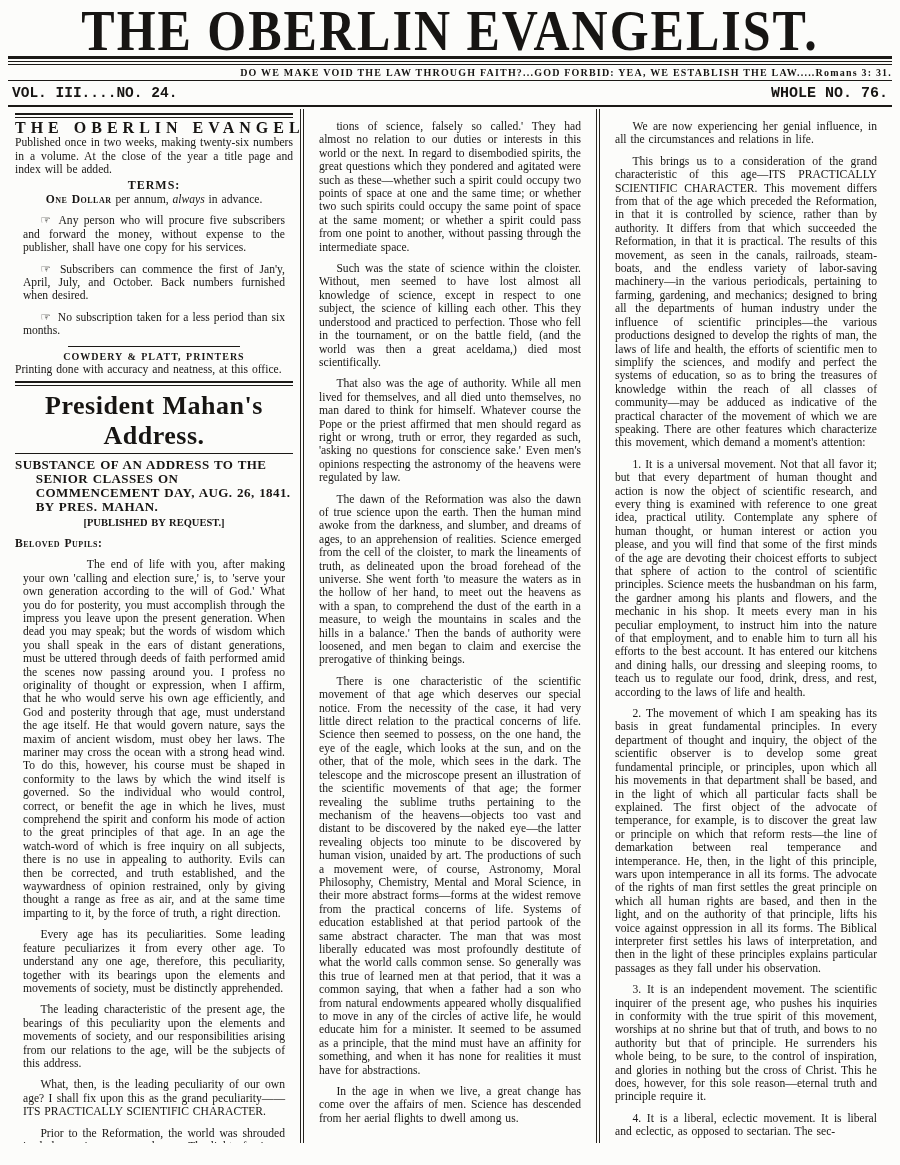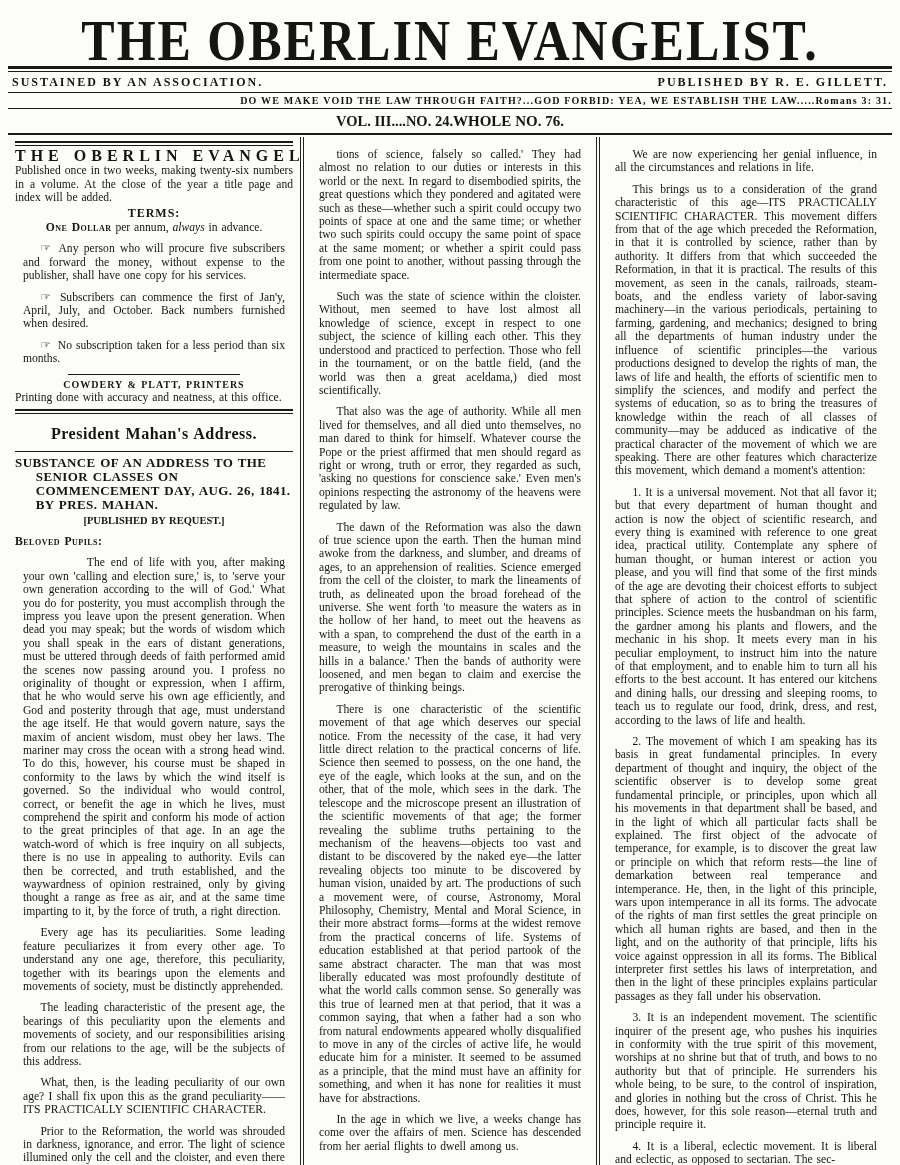--- a/index.html
+++ b/index.html
@@ -3,41 +3,42 @@
 <meta charset="utf-8">
 <style>
   * { margin: 0; padding: 0; box-sizing: border-box; }
   html, body { background: #e9e9e4; }
   .page {
     width: 900px; height: 1165px; margin: 0 auto; background: #fcfcfa;
     color: #171513; font-family: "Liberation Serif", serif;
     overflow: hidden; position: relative; padding: 0 8px;
   }
   
-  .masthead { padding-top: 10px; }
+  .masthead { padding-top: 0; }
   .np-title {
     text-align: center; font-weight: bold; font-size: 50px; line-height: 56px;
     letter-spacing: 2px; transform: scaleY(1.12); transform-origin: top center;
     white-space: nowrap;
   }
   .rule { height: 1px; background: #1b1916; }
   .rule.thick { height: 3px; }
   .rule.mid { height: 2px; }
   .rule + .rule { margin-top: 2px; }
   .subrow {
     display: flex; justify-content: space-between; align-items: center;
     font-weight: bold; font-size: 12px; letter-spacing: 2px; padding: 3px 4px 2px 4px;
   }
   .motto {
     text-align: right; font-weight: bold; font-size: 10px; letter-spacing: 1.2px;
     padding: 2px 0 2px 0;
   }
   .daterow {
-    display: flex; justify-content: center; align-items: baseline;
+    display: flex; justify-content: space-between; align-items: baseline;
     padding: 4px 4px 3px 4px;
+    font-family: Liberation Mono, monospace;
   }
   .daterow .vol { font-weight: bold; font-size: 14.5px; }
   .daterow .dateline { font-weight: bold; font-size: 16.5px; letter-spacing: 0.5px; }
   .daterow .whole { font-weight: bold; font-size: 15px; }
   
   .columns { display: flex; height: 1034px; overflow: hidden; margin-top: 2px; }
   .col {
     flex: 1 1 0; padding: 3px 7px 0 7px; overflow: hidden;
     text-align: justify; font-size: 11.6px; line-height: 13.4px; word-spacing: 1px;
   }
@@ -53,45 +54,41 @@
   .intro { text-indent: 0; }
   .terms-head { text-align: center; font-weight: bold; letter-spacing: 1px; font-size: 12px; margin-top: 2px; }
   .terms { text-align: center; text-indent: 0; margin: 1px 0 2px 0; }
   .sc { font-variant: small-caps; font-weight: bold; letter-spacing: 0.5px; }
   .hand { font-style: normal; margin-right: 3px; }
   .printer-rule { width: 62%; margin: 4px auto 3px auto; height: 1px; background: #1b1916; }
   .printers { text-align: center; font-weight: bold; font-size: 10px; letter-spacing: 1px; text-indent: 0; }
   .printing-line { text-indent: 0; text-align: justify; }
   .end-rule { border-top: 2px solid #1b1916; border-bottom: 1px solid #1b1916; height: 5px; margin: 4px 0 5px 0; }
   .display-heading {
-    text-align: center; font-size: 16px; line-height: 30px; font-weight: bold;
+    text-align: center; font-size: 26px; line-height: 30px; font-weight: bold;
     letter-spacing: 0.5px; margin: 1px 0 2px 0;
   }
   .art-rule-bot { height: 1px; background: #1b1916; margin-bottom: 4px; }
   .subtitle {
     font-size: 13px; letter-spacing: 0.4px; text-transform: uppercase;
     padding-left: 1.6em; text-indent: -1.6em; text-align: left; line-height: 14px;
     font-weight: bold;
   }
   .pub-request { text-align: center; font-variant: small-caps; font-weight: bold; font-size: 10.5px; margin: 2px 0; }
   .salutation { font-variant: small-caps; font-weight: bold; letter-spacing: 0.5px; margin-top: 8px; }
 </style>
 </head>
 <body>
 
 <div class="page">
 
   <header class="masthead">
     <h1 class="np-title">THE OBERLIN EVANGELIST.</h1>
     <div class="rule thick"></div>
     <div class="rule"></div>
-    <div class="subrow">
-      <span>SUSTAINED BY AN ASSOCIATION.</span>
-      <span>PUBLISHED BY R. E. GILLETT.</span>
-    </div>
     <div class="rule"></div>
     <div class="motto">DO WE MAKE VOID THE LAW THROUGH FAITH?...GOD FORBID: YEA, WE ESTABLISH THE LAW.....Romans 3: 31.</div>
     <div class="rule"></div>
     <div class="daterow">
       <span class="vol">VOL. III....NO. 24.</span>
       <span class="whole">WHOLE NO. 76.</span>
     </div>
     <div class="rule mid"></div>
   </header>
 
@@ -133,21 +130,21 @@
     </div>
 
     <div class="colsep"></div>
 
     <div class="col">
         <p class="para">tions of science, falsely so called.'  They had almost no relation to our duties or interests in this world or the next.  In regard to disembodied spirits, the great questions which they pondered and agitated were such as these—whether such a spirit could occupy two points of space at one and the same time; or whether two such spirits could occupy the same point of space at the same moment; or whether a spirit could pass from one point to another, without passing through the intermediate space.</p>
         <p class="para">Such was the state of science within the cloister.  Without, men seemed to have lost almost all knowledge of science, except in respect to one subject, the science of killing each other.  This they understood and practiced to perfection.  Those who fell in the tournament, or on the battle field, (and the world was then a great aceldama,) died most scientifically.</p>
         <p class="para">That also was the age of authority.  While all men lived for themselves, and all died unto themselves, no man dared to think for himself.  Whatever course the Pope or the priest affirmed that men should regard as right or wrong, truth or error, they regarded as such, 'asking no questions for conscience sake.'  Even men's opinions respecting the astronomy of the heavens were regulated by law.</p>
         <p class="para">The dawn of the Reformation was also the dawn of true science upon the earth.  Then the human mind awoke from the darkness, and slumber, and dreams of ages, to an apprehension of realities.  Science emerged from the cell of the cloister, to mark the lineaments of truth, as delineated upon the broad forehead of the universe.  She went forth 'to measure the waters as in the hollow of her hand, to meet out the heavens as with a span, to comprehend the dust of the earth in a measure, to weigh the mountains in scales and the hills in a balance.'  Then the bands of authority were loosened, and men began to claim and exercise the prerogative of thinking beings.</p>
         <p class="para">There is one characteristic of the scientific movement of that age which deserves our special notice.  From the necessity of the case, it had very little direct relation to the practical concerns of life.  Science then seemed to possess, on the one hand, the eye of the eagle, which looks at the sun, and on the other, that of the mole, which sees in the dark.  The telescope and the microscope present an illustration of the scientific movements of that age; the former revealing the sublime truths pertaining to the mechanism of the heavens—objects too vast and distant to be discovered by the naked eye—the latter revealing objects too minute to be discovered by human vision, unaided by art.  The productions of such a movement were, of course, Astronomy, Moral Philosophy, Chemistry, Mental and Moral Science, in their more abstract forms—forms at the widest remove from the practical concerns of life.  Systems of education established at that period partook of the same abstract character.  The man that was most liberally educated was most profoundly destitute of what the world calls common sense.  So generally was this true of learned men at that period, that it was a common saying, that when a father had a son who from natural endowments appeared wholly disqualified to move in any of the circles of active life, he would educate him for a minister.  It seemed to be assumed as a principle, that the mind must have an affinity for something, and when it has none for realities it must have for abstractions.</p>
-        <p class="para">In the age in which we live, a weeks change has come over the affairs of men.  Science has descended from her aerial flights to dwell among us.</p>
+        <p class="para">In the age in when we live, a great change has come over the affairs of men.  Science has descended from her aerial flights to dwell among us.</p>
       </div>
 
     <div class="colsep"></div>
 
     <div class="col">
         <p class="para">We are now experiencing her genial influence, in all the circumstances and relations in life.</p>
         <p class="para">This brings us to a consideration of the grand characteristic of this age—ITS PRACTICALLY SCIENTIFIC CHARACTER.  This movement differs from that of the age which preceded the Reformation, in that it is controlled by science, rather than by authority.  It differs from that which succeeded the Reformation, in that it is practical.  The results of this movement, as seen in the canals, railroads, steam-boats, and the endless variety of labor-saving machinery—in the various periodicals, pertaining to farming, gardening, and mechanics; designed to bring all the departments of human industry under the influence of scientific principles—the various productions designed to develop the rights of man, the laws of life and health, the efforts of scientific men to simplify the sciences, and modify and perfect the systems of education, so as to bring the treasures of knowledge within the reach of all classes of community—may be adduced as indicative of the practical character of the movement of which we are speaking.  There are other features which characterize this movement, which demand a moment's attention:</p>
         <p class="para">1. It is a universal movement.  Not that all favor it; but that every department of human thought and action is now the object of scientific research, and every thing is examined with reference to one great idea, practical utility.  Contemplate any sphere of human thought, or human interest or action you please, and you will find that some of the first minds of the age are devoting their choicest efforts to subject that sphere of action to the control of scientific principles.  Science meets the husbandman on his farm, the gardner among his plants and flowers, and the mechanic in his shop.  It meets every man in his peculiar employment, to instruct him into the nature of that employment, and to enable him to turn all his efforts to the best account.  It has entered our kitchens and dining halls, our dressing and sleeping rooms, to teach us to regulate our food, drink, dress, and rest, according to the laws of life and health.</p>
         <p class="para">2. The movement of which I am speaking has its basis in great fundamental principles.  In every department of thought and inquiry, the object of the scientific observer is to develop some great fundamental principle, or principles, upon which all his movements in that department shall be based, and in the light of which all particular facts shall be explained.  The first object of the advocate of temperance, for example, is to discover the great law or principle on which that reform rests—the line of demarkation between real temperance and intemperance.  He, then, in the light of this principle, wars upon intemperance in all its forms.  The advocate of the rights of man first settles the great principle on which all human rights are based, and then in the light, and on the authority of that principle, lifts his voice against oppression in all its forms.  The Biblical interpreter first settles his laws of interpretation, and then in the light of these principles explains particular passages as they fall under his observation.</p>
         <p class="para">3. It is an independent movement.  The scientific inquirer of the present age, who pushes his inquiries in conformity with the true spirit of this movement, worships at no shrine but that of truth, and bows to no authority but that of principle.  He surrenders his whole being, to be sure, to the control of inspiration, and glories in nothing but the cross of Christ.  This he does, however, for this sole reason—eternal truth and principle require it.</p>

